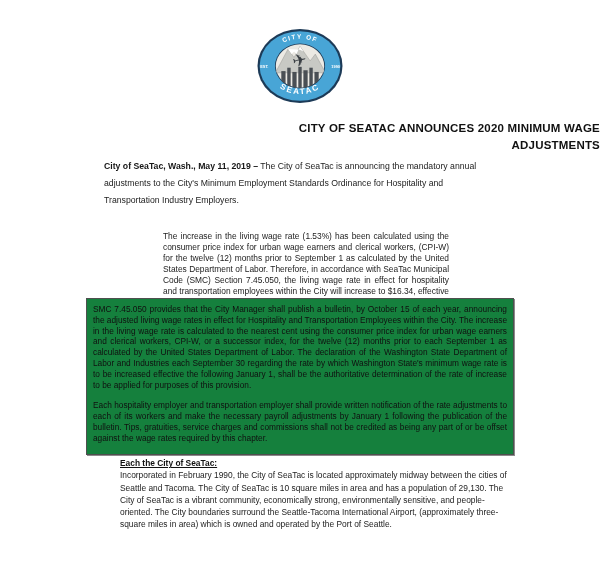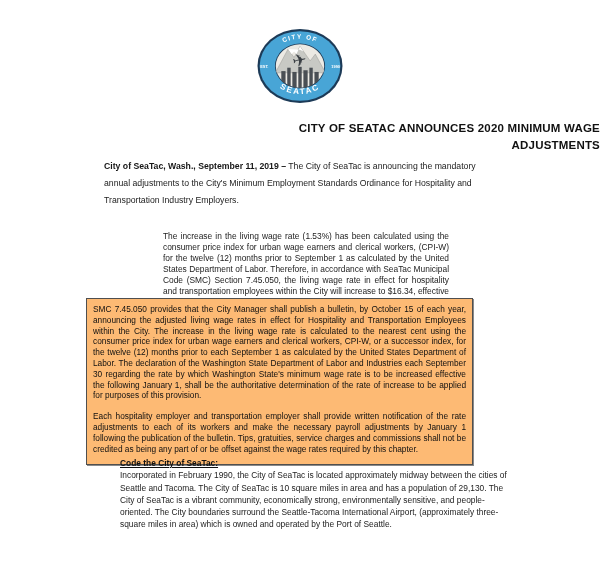--- a/index.html
+++ b/index.html
@@ -13,21 +13,21 @@
   .doc-title { position:absolute; top:120px; left:0; width:100%; text-align:right; }
   .doc-title span { display:inline-block; max-width:360px; font-weight:bold; font-size:11.5px; line-height:16.5px; letter-spacing:0.2px; color:#111; }
 
   .intro { position:absolute; top:158px; left:104px; width:390px; font-size:8.7px; line-height:17px; color:#222; }
   .intro b { color:#161616; }
 
   .wage-line { position:absolute; top:209px; left:0; width:100%; text-align:center; font-weight:bold; font-size:8.9px; color:#141414; white-space:pre-wrap; }
 
   .calc-para { position:absolute; top:231px; left:163px; width:286px; font-size:8.4px; line-height:11.1px; text-align:justify; color:#222; }
 
-  .notice-box { position:absolute; top:298px; left:86px; width:387px; background:#fdba74; border:1px solid #4f4f4f; box-shadow:1px 1px 0 #8a8a8a; padding:5px 6px 10px 6px; }
+  .notice-box { position:absolute; top:298px; left:86px; width:428px; background:#15803d; border:1px solid #4f4f4f; box-shadow:1px 1px 0 #8a8a8a; padding:5px 6px 10px 6px; }
   .notice-box p { font-size:8.3px; line-height:10.8px; text-align:justify; color:#101010; }
   .notice-box p + p { margin-top:10px; }
 
   .about { position:absolute; top:457px; left:120px; width:394px; font-size:8.4px; line-height:12.3px; color:#222; }
   .about-heading { font-weight:bold; text-decoration:underline; color:#111; }
 
   .contact { position:absolute; top:527px; left:120px; width:394px; font-size:8.4px; line-height:12.5px; color:#222; }
   .contact a { color:#953a93; text-decoration:underline; cursor:pointer; }
 </style>
 </head>
@@ -70,29 +70,29 @@
       </text>
       <text x="18" y="52.5" font-size="4.6" font-weight="bold" fill="#ffffff" text-anchor="middle">EST.</text>
       <text x="102" y="52.5" font-size="4.6" font-weight="bold" fill="#ffffff" text-anchor="middle">1990</text>
     </svg>
   </div>
 
   <div class="doc-title">
     <span>CITY OF SEATAC ANNOUNCES 2020 MINIMUM WAGE ADJUSTMENTS</span>
   </div>
 
-  <p class="intro"><b>City of SeaTac, Wash., September 11, 2019 –</b><span> The City of SeaTac is announcing the mandatory annual adjustments to the City's Minimum Employment Standards Ordinance for Hospitality and Transportation Industry Employers.</span></p>
+  <p class="intro"><b>City of SeaTac, Wash., May 11, 2019 –</b><span> The City of SeaTac is announcing the mandatory annual adjustments to the City's Minimum Employment Standards Ordinance for Hospitality and Transportation Industry Employers.</span></p>
 
 
   <p class="calc-para">The increase in the living wage rate (1.53%) has been calculated using the consumer price index for urban wage earners and clerical workers, (CPI-W) for the twelve (12) months prior to September 1 as calculated by the United States Department of Labor.  Therefore, in accordance with SeaTac Municipal Code (SMC) Section 7.45.050, the living wage rate in effect for hospitality and transportation employees within the City will increase to $16.34, effective January 1, 2020.</p>
 
   <div class="notice-box">
     <p>SMC 7.45.050 provides that the City Manager shall publish a bulletin, by October 15 of each year, announcing the adjusted living wage rates in effect for Hospitality and Transportation Employees within the City. The increase in the living wage rate is calculated to the nearest cent using the consumer price index for urban wage earners and clerical workers, CPI-W, or a successor index, for the twelve (12) months prior to each September 1 as calculated by the United States Department of Labor. The declaration of the Washington State Department of Labor and Industries each September 30 regarding the rate by which Washington State's minimum wage rate is to be increased effective the following January 1, shall be the authoritative determination of the rate of increase to be applied for purposes of this provision.</p>
     <p>Each hospitality employer and transportation employer shall provide written notification of the rate adjustments to each of its workers and make the necessary payroll adjustments by January 1 following the publication of the bulletin. Tips, gratuities, service charges and commissions shall not be credited as being any part of or be offset against the wage rates required by this chapter.</p>
   </div>
 
   <div class="about">
-    <div class="about-heading">Code the City of SeaTac:</div>
+    <div class="about-heading">Each the City of SeaTac:</div>
     <div>Incorporated in February 1990, the City of SeaTac is located approximately midway between the cities of Seattle and Tacoma. The City of SeaTac is 10 square miles in area and has a population of 29,130. The City of SeaTac is a vibrant community, economically strong, environmentally sensitive, and people-oriented. The City boundaries surround the Seattle-Tacoma International Airport, (approximately three-square miles in area) which is owned and operated by the Port of Seattle.</div>
   </div>
 
 
 </div>
 
 </body></html>

